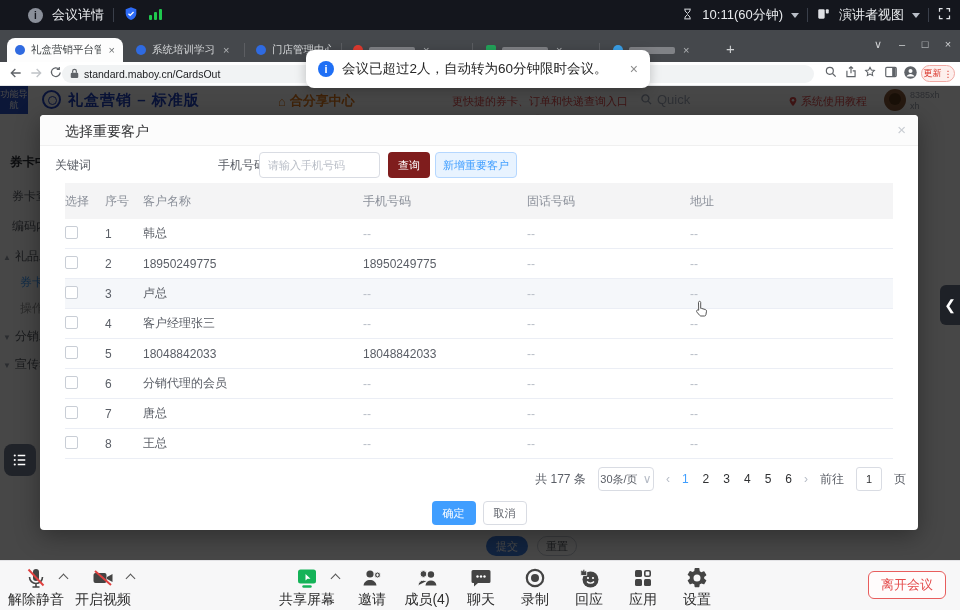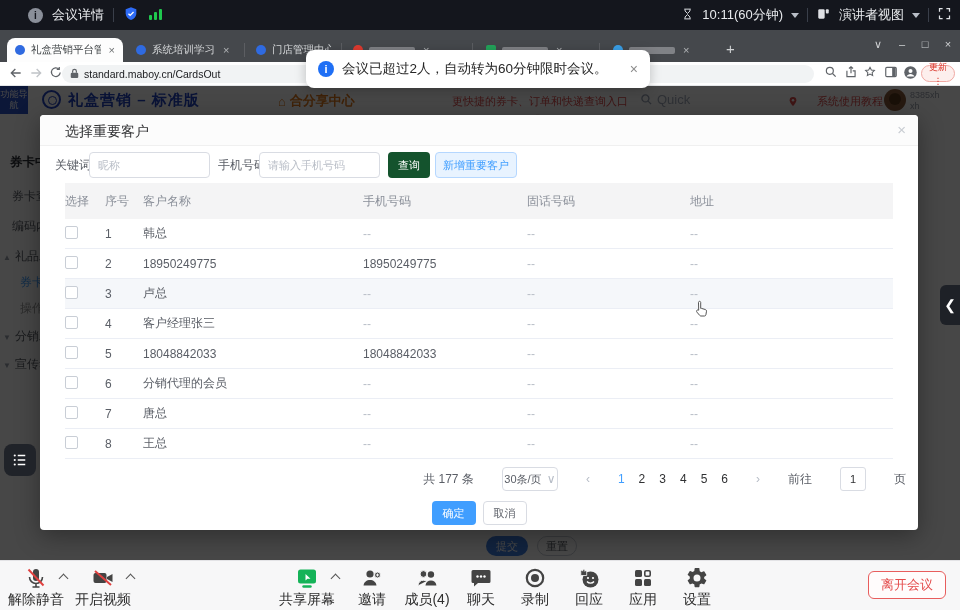--- a/index.html
+++ b/index.html
@@ -23,33 +23,33 @@
   .smudge { width:46px; height:7px; background:#8b8d90; border-radius:2px; opacity:.85; }
   .tab-sep { position:absolute; top:13px; width:1px; height:14px; background:#5c5e62; }
   .newtab-btn { position:absolute; left:726px; top:11px; color:#cfd1d3; font-size:15px; line-height:15px; }
   .winctl { position:absolute; top:8px; color:#d0d2d4; font-size:11px; width:20px; text-align:center; }
 
   
   .urlbar { position:absolute; top:62px; left:0; width:960px; height:24px; background:#ffffff; border-bottom:1px solid #e4e6e8; }
   .nav-ico { position:absolute; top:3px; width:18px; height:18px; color:#5f6368; }
   .url-field { position:absolute; left:62px; top:3px; width:752px; height:18px; background:#f1f3f4; border-radius:9px; display:flex; align-items:center; padding:0 8px; gap:5px; }
   .url-text { font-size:10.5px; color:#202124; }
-  .update-pill { position:absolute; left:921px; top:3px; width:34px; height:17px; border:1px solid #f0a9a3; background:#fdefed; border-radius:9px; color:#d93025; font-size:9px; display:flex; align-items:center; justify-content:center; gap:2px;flex-direction:column; }
+  .update-pill { position:absolute; left:921px; top:3px; width:34px; height:17px; border:1px solid #f0a9a3; background:#fdefed; border-radius:9px; color:#d93025; font-size:9px; display:flex; align-items:center; justify-content:center; gap:2px; }
 
   
   .page { position:absolute; top:86px; left:0; width:960px; height:474px; background:#fff; overflow:hidden; }
   .site-header { position:absolute; top:0; left:0; width:960px; height:28px; background:#fff; z-index:1; }
   .navbox { position:absolute; left:0; top:0; width:28px; height:28px; background:#2e54c8; color:#fff; font-size:9px; line-height:1.25; text-align:center; padding-top:3px; }
   .logo-dot { position:absolute; left:42px; top:4px; width:19px; height:19px; border:2px solid #2446c2; border-radius:50%; }
   .logo-dot:after { content:""; position:absolute; left:4px; top:4px; width:7px; height:7px; border:1.5px solid #2446c2; border-radius:50%; }
   .brand { position:absolute; left:68px; top:5px; font-size:15px; font-weight:bold; color:#2446c2; letter-spacing:1px; white-space:nowrap; }
   .share-center { position:absolute; left:278px; top:6px; color:#e07a1f; font-size:13px; font-weight:bold; display:flex; gap:4px; align-items:center; white-space:nowrap; }
   .promo { position:absolute; left:452px; top:8px; color:#dd4b4b; font-size:11px; white-space:nowrap; display:flex; gap:4px; align-items:center;flex-direction:column; }
   .quick { position:absolute; left:640px; top:6px; color:#a6aebd; font-size:13px; display:flex; gap:4px; align-items:center; }
-  .tutorial { position:absolute; left:788px; top:8px; color:#dd4b4b; font-size:11px; display:flex; gap:19px; align-items:center; white-space:nowrap; }
+  .tutorial { position:absolute; left:788px; top:8px; color:#dd4b4b; font-size:11px; display:flex; gap:3px; align-items:center; white-space:nowrap; }
   .hdr-avatar { position:absolute; left:884px; top:3px; width:22px; height:22px; border-radius:50%; background:#8a5a3b; overflow:hidden; }
   .hdr-avatar:after { content:""; position:absolute; left:5px; top:4px; width:12px; height:12px; border-radius:50%; background:#5a3a1e; }
   .hdr-user { position:absolute; left:910px; top:4px; font-size:9px; line-height:1.2; color:#9aa0ac; }
 
   .sidebar { position:absolute; top:28px; left:0; width:150px; height:446px; background:#fff; z-index:1; font-size:12px; color:#5a5e66; }
   .sb-title { position:absolute; left:10px; top:40px; font-size:12.5px; font-weight:bold; color:#30333a; white-space:nowrap; }
   .sb-item { position:absolute; white-space:nowrap; }
   .sb-arrow { font-size:8px; color:#9aa0ac; margin-right:4px; }
   .sb-item.active { color:#409eff; }
   .sb-item.dim { color:#999; }
@@ -67,30 +67,30 @@
   
   .modal { position:absolute; left:40px; top:29px; width:878px; height:415px; background:#fff; border-radius:4px; z-index:10; box-shadow:0 6px 24px rgba(0,0,0,.35); }
   .md-head { position:relative; height:31px; background:#fcfcfc; border-bottom:1px solid #f0f0f0; border-radius:4px 4px 0 0; }
   .md-title { position:absolute; left:25px; top:8px; font-size:14px; color:#303133; font-weight:500; }
   .md-close { position:absolute; right:12px; top:6px; color:#c8ccd2; font-size:15px; }
   .md-search { position:relative; height:37px; }
   .md-label { position:absolute; top:11px; font-size:12px; color:#5a5e66; }
   .md-input { position:absolute; top:6px; height:26px; width:121px; border:1px solid #d9dce3; border-radius:4px; font-size:11px; padding:0 8px; color:#303133; outline:none; }
   .md-input::placeholder { color:#b9bec7; }
   .btn { border:none; border-radius:4px; font-size:11px; display:flex; align-items:center; justify-content:center; }
-  .btn-query { position:absolute; left:348px; top:6px; width:42px; height:26px; background:#14532d; color:#fff; }
+  .btn-query { position:absolute; left:348px; top:6px; width:42px; height:26px; background:#7f1d1d; color:#fff; }
   .btn-add { position:absolute; left:395px; top:6px; width:82px; height:26px; background:#e8f3ff; border:1px solid #b5d7ff; color:#409eff; }
   .md-table { position:absolute; left:25px; top:68px; width:828px; }
   .trow { display:flex; align-items:center; height:30px; border-bottom:1px solid #ebeef5; font-size:12px; color:#5a5e66; }
   .trow.thead { height:36px; background:#f4f4f5; color:#8a8f99; border-bottom:none; }
   .trow.hovered { background:#f5f7fa; }
   .c1 { width:40px; } .c2 { width:38px; } .c3 { width:220px; } .c4 { width:164px; } .c5 { width:163px; } .c6 { flex:1; }
   .dash { color:#b9bec7; }
   .cb { width:13px; height:13px; border:1px solid #c9ced6; border-radius:2px; background:#fff; display:inline-block; }
-  .md-pager { position:absolute; right:12px; top:350px; height:28px; display:flex; align-items:center; gap:28px; font-size:12px; color:#5a5e66; }
+  .md-pager { position:absolute; right:12px; top:350px; height:28px; display:flex; align-items:center; gap:12px; font-size:12px; color:#5a5e66; }
   .pg-select { width:56px; height:24px; border:1px solid #d9dce3; border-radius:4px; font-size:11px; display:flex; align-items:center; justify-content:center; gap:5px; color:#5a5e66; }
   .pg-chev { color:#b6bcc6; font-size:12px; }
   .pg-pages { display:flex; gap:14px; font-size:12px; color:#303133; }
   .pg-page.current { color:#409eff; }
   .pg-goto-input { width:26px; height:24px; border:1px solid #d9dce3; border-radius:3px; text-align:center; font-size:11px; color:#303133; outline:none; }
   .md-footer { position:absolute; left:0; top:386px; width:100%; display:flex; justify-content:center; gap:7px;align-items:center; }
   .btn-confirm { width:44px; height:24px; background:#409eff; color:#fff; }
   .btn-cancel { width:44px; height:24px; background:#fff; border:1px solid #d9dce3; color:#5a5e66; }
 
   .cursor { position:absolute; left:694px; top:300px; z-index:30; }
@@ -316,21 +316,20 @@
 
     <div class="dim-overlay"></div>
 
     <div class="modal">
       <div class="md-head">
         <span class="md-title">选择重要客户</span>
         <span class="md-close">×</span>
       </div>
       <div class="md-search">
         <span class="md-label" style="left:15px;">关键词</span>
-        <input class="md-input" style="left: 49px;" placeholder="昵称">
         <span class="md-label" style="left:178px;">手机号码</span>
         <input class="md-input" style="left: 219px;" placeholder="请输入手机号码">
         <button class="btn btn-query">查询</button>
         <button class="btn btn-add">新增重要客户</button>
       </div>
       <div class="md-table">
         <div class="trow thead">
           <span class="c1">选择</span>
           <span class="c2">序号</span>
           <span class="c3">客户名称</span>

